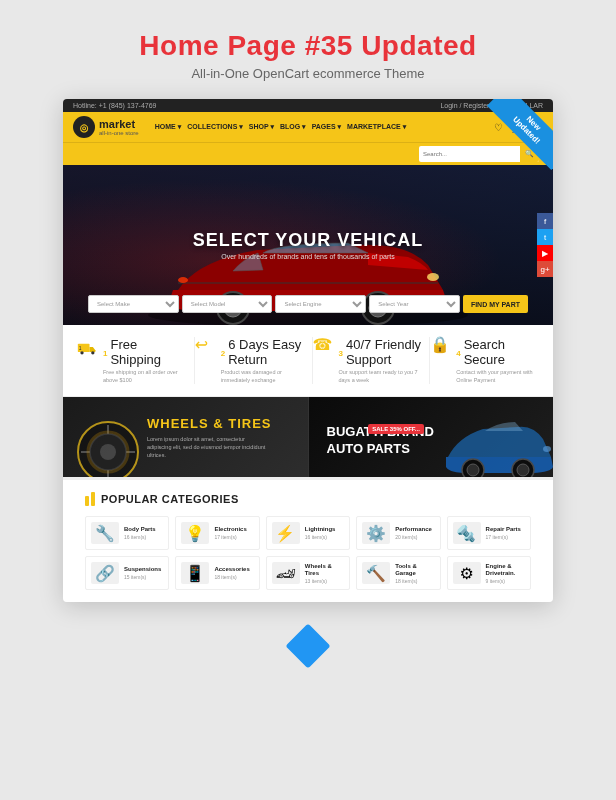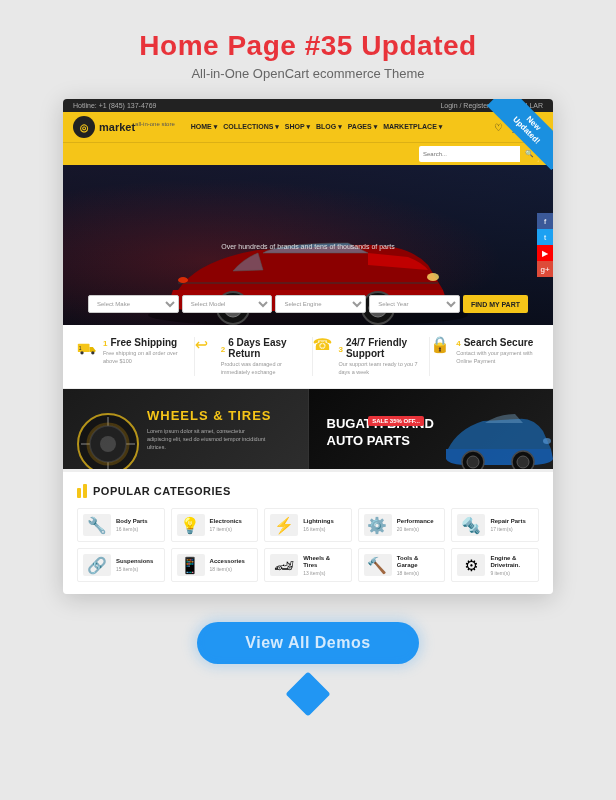--- a/index.html
+++ b/index.html
@@ -84,21 +84,21 @@
       padding: 4px 10px;
       display: flex;
       align-items: center;
       gap: 8px;
     }
     .logo {
       font-size: 11px;
       font-weight: 800;
       color: #222;
       display: flex;
-      flex-direction: row;
+      flex-direction: column;
       line-height: 1.1;
     }
     .logo span {
       font-size: 6px;
       font-weight: 400;
       color: #555;
     }
     .logo-icon {
       width: 22px;
       height: 22px;
@@ -286,22 +286,22 @@
       border-right: 1px solid #eee;
     }
     .feature-item:last-child { border-right: none; padding-right: 0; }
     .feature-icon {
       font-size: 18px;
       color: #f5c518;
       min-width: 20px;
       line-height: 1;
     }
     .feature-text h4 {
-      font-size: 10px;
-      font-weight: 700;
+      font-size: 13px;
+      font-weight: 400;
       color: #222;
       margin-bottom: 2px;
     }
     .feature-text p {
       font-size: 5.5px;
       color: #999;
       line-height: 1.4;
     }
     .feature-num {
       font-size: 8px;
@@ -339,21 +339,21 @@
       color: #fff;
       font-size: 6px;
       font-weight: 700;
       padding: 2px 4px;
       border-radius: 2px;
     }
 
     
     .categories-section {
       background: #fff;
-      padding: 12px 14px;
+      padding: 12px 22px;
       border-top: 3px solid #eee;
     }
     .section-title {
       display: flex;
       align-items: center;
       gap: 6px;
       margin-bottom: 10px;
     }
     .section-title-bars {
       display: flex;
@@ -552,20 +552,21 @@
       <circle cx="85" cy="93" r="16" fill="#111" stroke="#444" stroke-width="2"></circle>
       <circle cx="85" cy="93" r="9" fill="#555" stroke="#777" stroke-width="1"></circle>
       <circle cx="85" cy="93" r="4" fill="#888"></circle>
 
       <ellipse cx="285" cy="62" rx="6" ry="4" fill="#ffe066" opacity="0.8"></ellipse>
 
       <ellipse cx="35" cy="65" rx="5" ry="3" fill="#ff3300" opacity="0.8"></ellipse>
     </svg>
 
     <div class="hero-text">
+      <h2>SELECT YOUR VEHICAL</h2>
       <p>Over hundreds of brands and tens of thousands of parts</p>
     </div>
 
     <div class="vehicle-form">
       <select>
         <option>Select Make</option>
       </select>
       <select>
         <option>Select Model</option>
       </select>
@@ -613,21 +614,21 @@
           <h4>6 Days Easy Return</h4>
         </div>
         <p>Product was damaged or immediately exchange</p>
       </div>
     </div>
     <div class="feature-item">
       <div class="feature-icon" style="color:#f5c518;font-size:16px;">☎</div>
       <div class="feature-text">
         <div style="display:flex;align-items:center;gap:3px;">
           <span class="feature-num">3</span>
-          <h4>24/7 Friendly Support</h4>
+          <h4>40/7 Friendly Support</h4>
         </div>
         <p>Our support team ready to you 7 days a week</p>
       </div>
     </div>
     <div class="feature-item">
       <div class="feature-icon" style="color:#f5c518;font-size:16px;">🔒</div>
       <div class="feature-text">
         <div style="display:flex;align-items:center;gap:3px;">
           <span class="feature-num">4</span>
           <h4>Search Secure</h4>
@@ -760,15 +761,14 @@
 Drivetrain.</h5>
           <p>9 item(s)</p>
         </div>
       </div>
     </div>
   </div>
 
 </div>
 
 <div class="bottom-section">
-  <button class="view-demos-btn">View All Demos</button>
   <div class="diamond-icon"></div>
 </div>
 
 </body></html>

